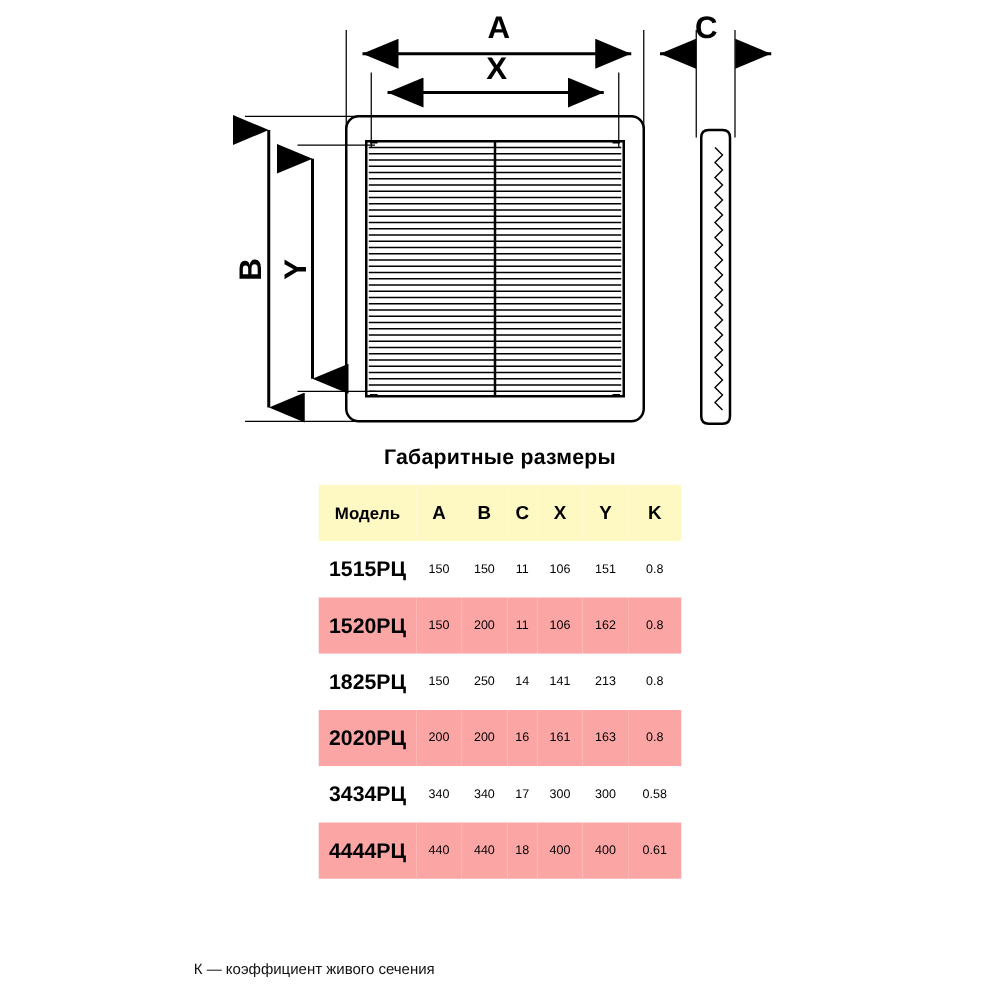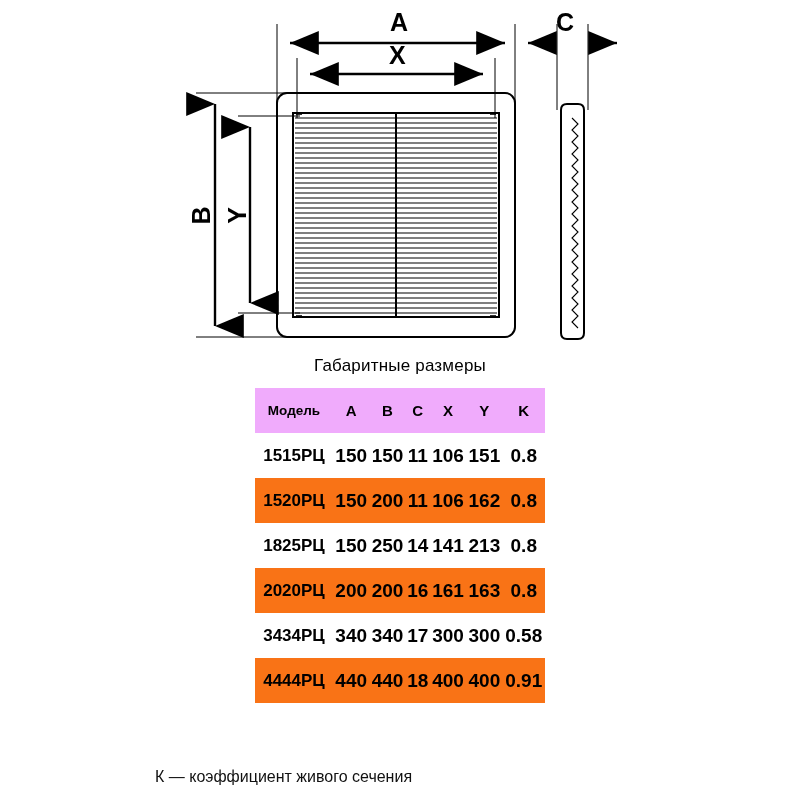--- a/index.html
+++ b/index.html
@@ -38,67 +38,67 @@
     transform-origin: center center;
   }
 
   
   #table-title {
     position: absolute;
     left: 0; top: 356px;
     width: 800px;
     text-align: center;
     font-size: 17px;
-    font-weight: normal;
+    font-weight: bold;
     letter-spacing: 0.2px;
   }
 
   #spec-table {
     position: absolute;
     left: 255px;
     top: 388px;
     width: 290px;
     border-collapse: collapse;
     font-size: 14.5px;
   }
   #spec-table th, #spec-table td {
     padding: 0;
     height: 45px;
     text-align: center;
     vertical-align: middle;
     font-weight: bold;
     border: none;
   }
   #spec-table thead th {
-    background: #f0abfc;
+    background: #fef9c3;
     font-size: 15px;
   }
   #spec-table thead th.model-col {
     font-size: 13.5px;
     width: 78px;
     text-align: center;
   }
   #spec-table tbody tr.odd-row td { background: #ffffff; }
-  #spec-table tbody tr.even-row td { background: #f97316; }
+  #spec-table tbody tr.even-row td { background: #fca5a5; }
   #spec-table tbody td.model-cell {
     font-weight: bold;
     font-size: 17px;
     text-align: center;
     width: 78px;
   }
   #spec-table tbody td.val-cell {
-    font-size: 19px;
-    font-weight: bold;
+    font-size: 10px;
+    font-weight: normal;
   }
 
   #footnote {
     position: absolute;
     left: 155px;
     top: 768px;
-    font-size: 16px;
+    font-size: 12px;
     color: #111;
   }
 </style>
 </head>
 <body>
 
 <div id="page">
 
   <div id="drawing">
     <svg width="800" height="360" viewBox="0 0 800 360" xmlns="http://www.w3.org/2000/svg">
@@ -288,20 +288,20 @@
         <td class="val-cell">300</td>
         <td class="val-cell">0.58</td>
       </tr>
       <tr class="even-row">
         <td class="model-cell">4444РЦ</td>
         <td class="val-cell">440</td>
         <td class="val-cell">440</td>
         <td class="val-cell">18</td>
         <td class="val-cell">400</td>
         <td class="val-cell">400</td>
-        <td class="val-cell">0.91</td>
+        <td class="val-cell">0.61</td>
       </tr>
     </tbody>
   </table>
 
   <div id="footnote">К — коэффициент живого сечения</div>
 
 </div>
 
 </body></html>

